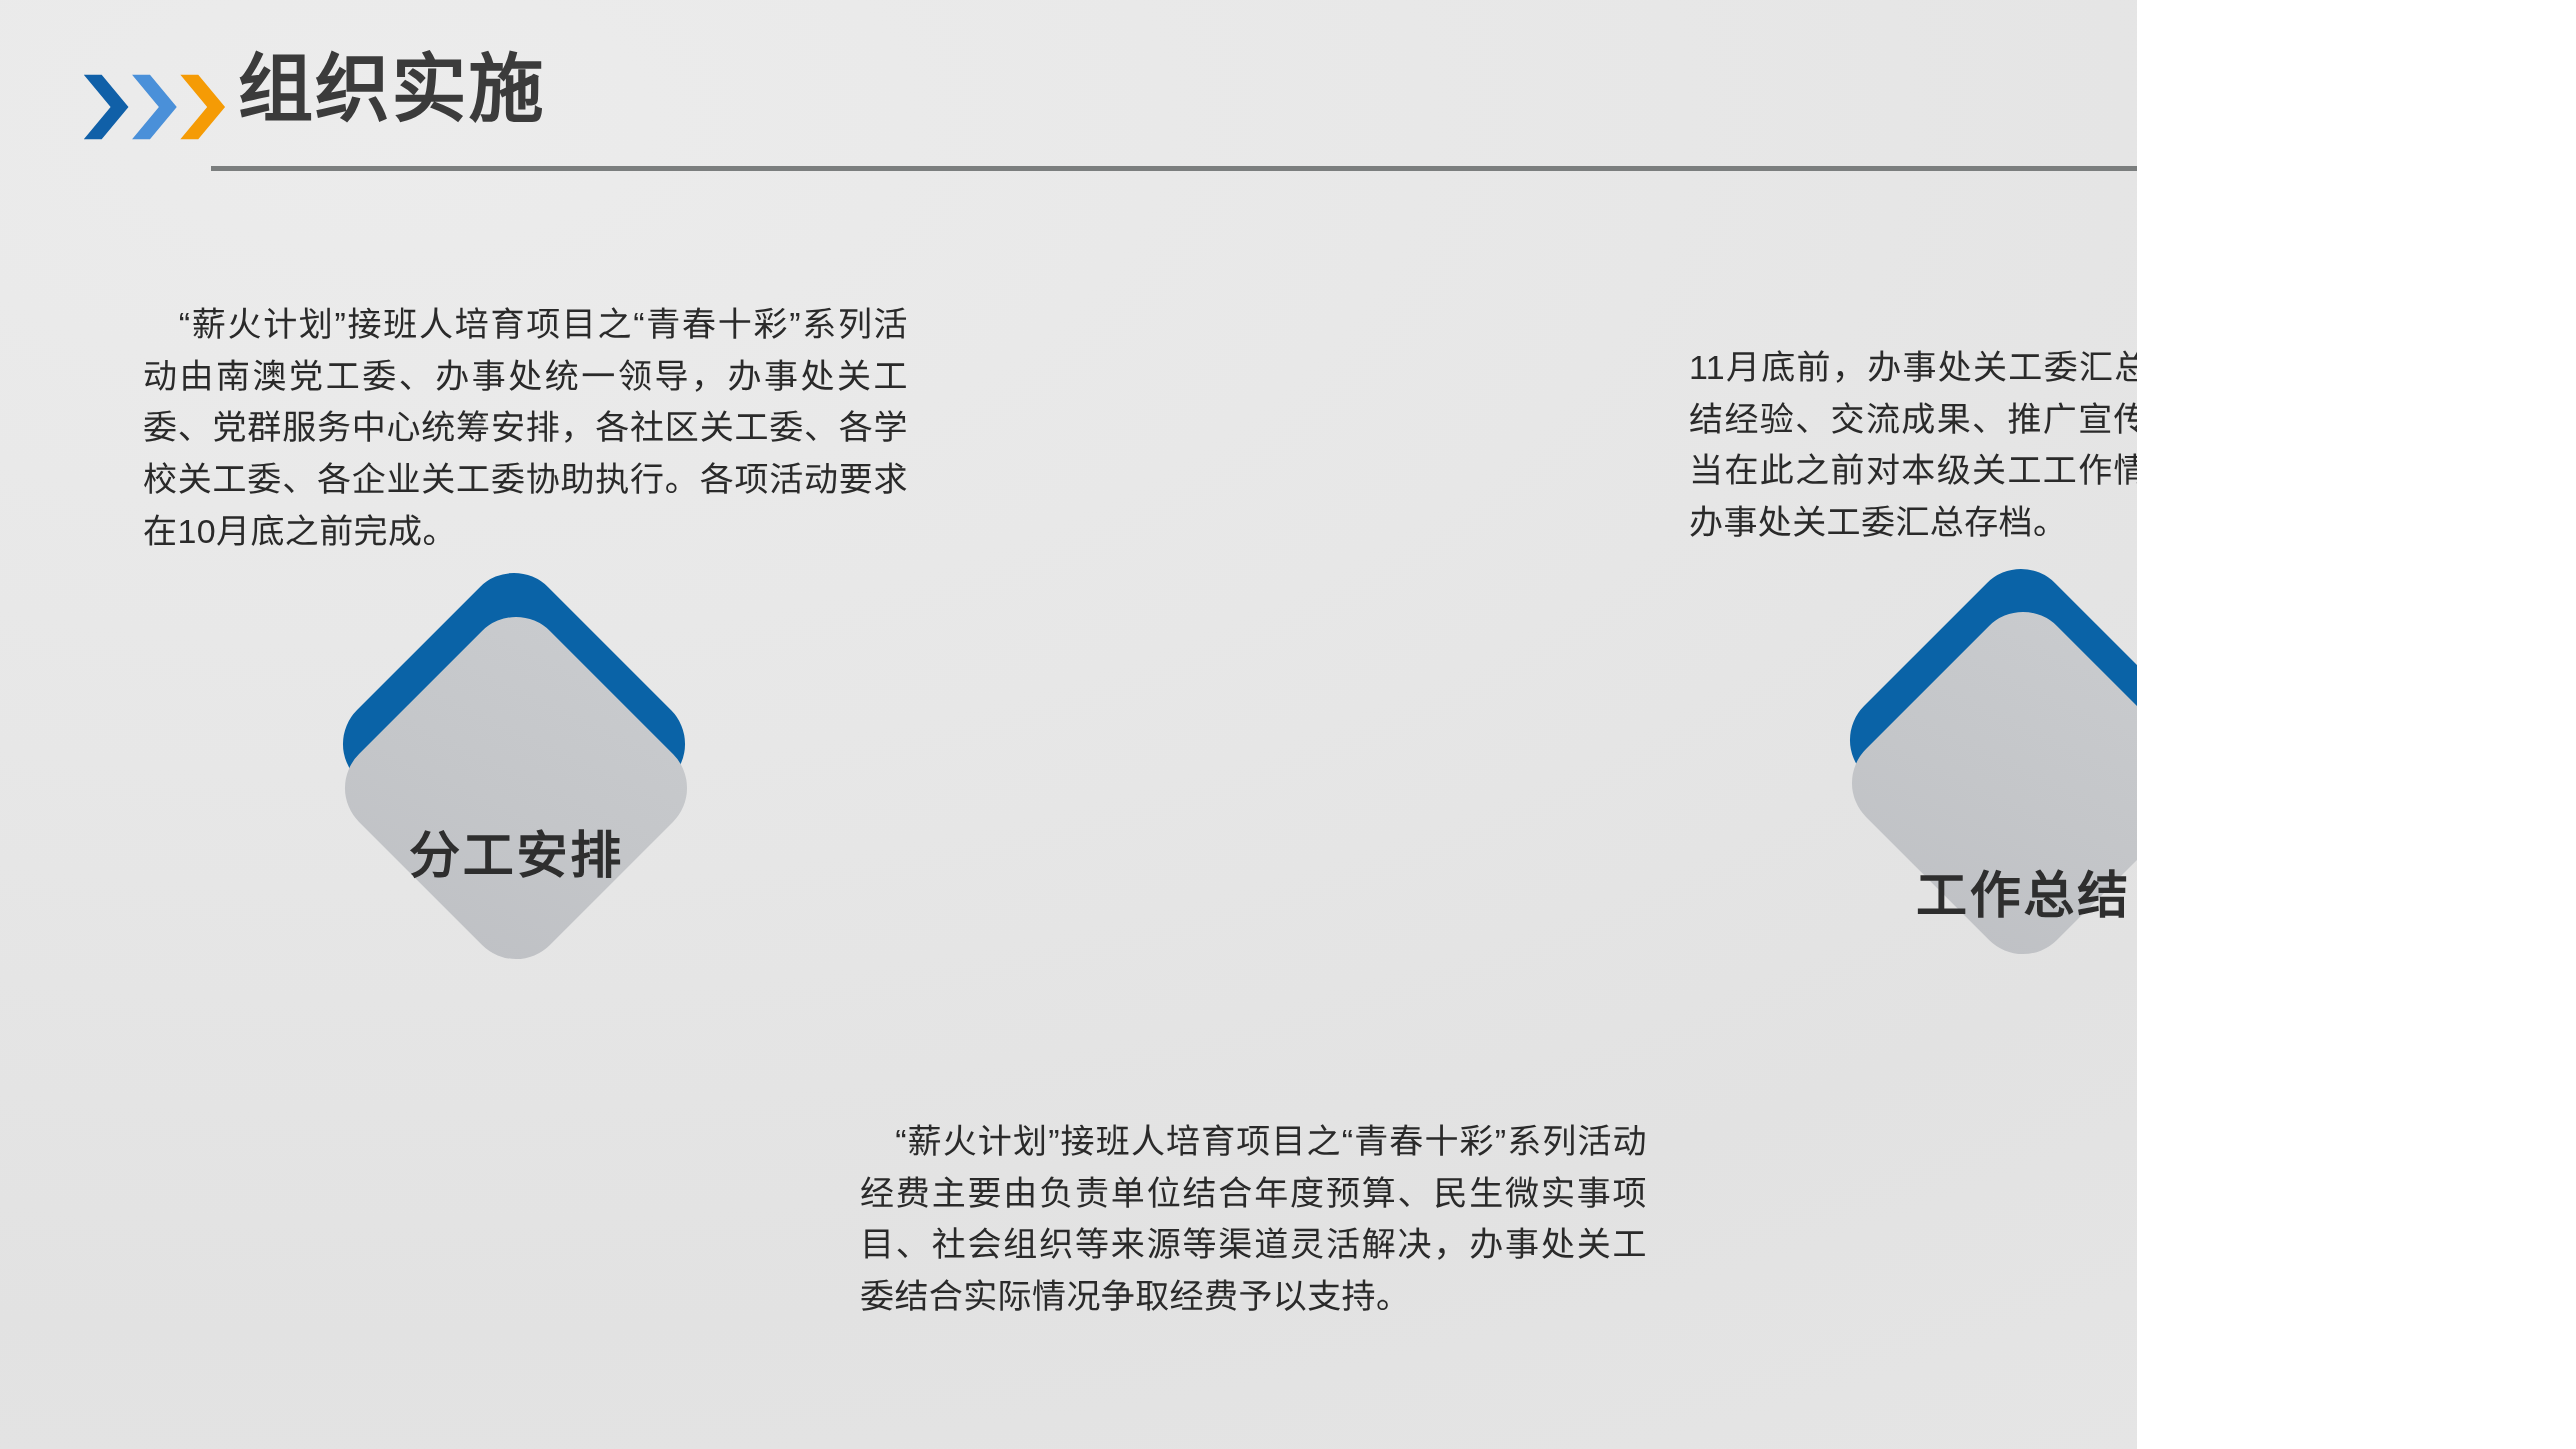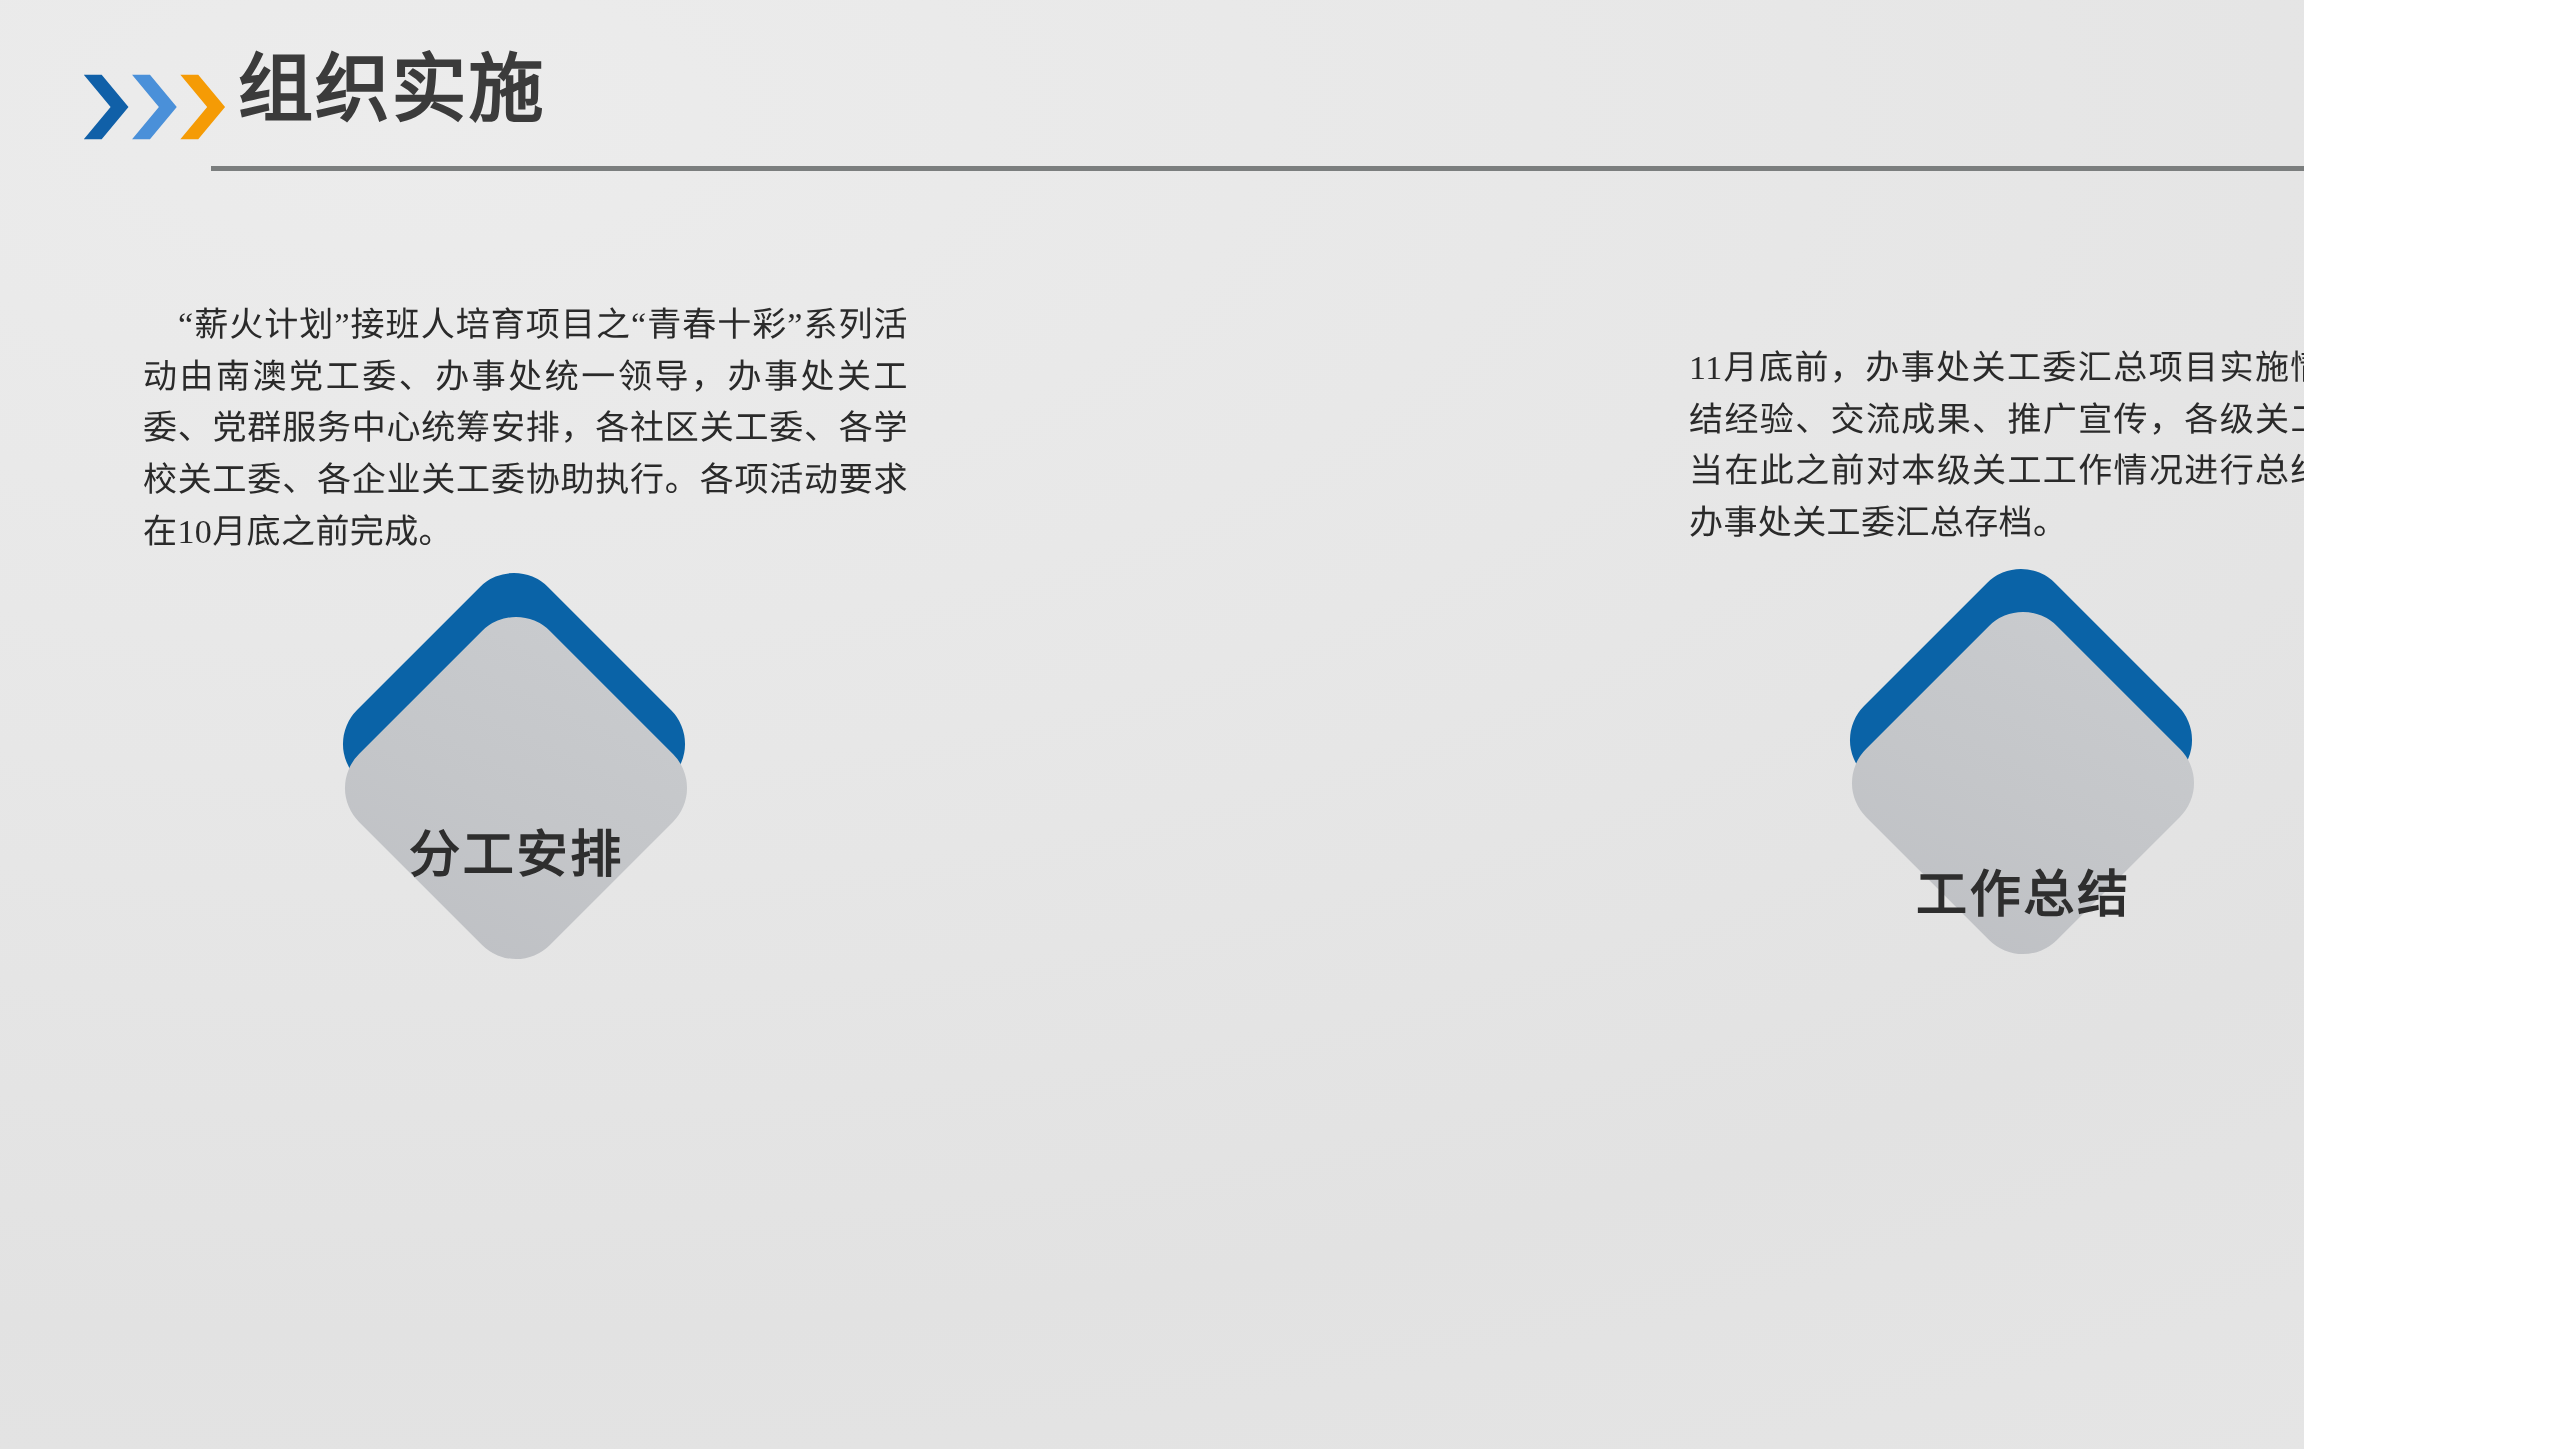--- a/index.html
+++ b/index.html
@@ -3,27 +3,27 @@
 <meta charset="utf-8">
 <title>组织实施</title>
 <style>
   html, body {
     margin: 0;
     padding: 0;
     background: #ffffff;
   }
   #slide {
     position: relative;
-    width: 2304px;
+    width: 2137px;
     height: 1449px;
     overflow: hidden;
     background:
       radial-gradient(ellipse 160% 120% at 18% 8%, #ececec 0%, #e7e7e7 38%, #e2e2e2 70%, #e6e6e6 100%),
       linear-gradient(135deg, #e9e9e9 0%, #e3e3e3 45%, #ededed 100%);
-    font-family: Liberation Serif, serif;
+    font-family: Liberation Sans, sans-serif;
     -webkit-font-smoothing: antialiased;
   }
 
   
   #header {
     position: absolute;
     left: 0;
     top: 0;
     width: 2576px;
     height: 188px;
@@ -145,20 +145,21 @@
     </svg>
 
     <div id="page-title">组织实施</div>
     <div id="title-rule"></div>
   </div>
 
   <div class="para" id="para-left">　“薪火计划”接班人培育项目之“青春十彩”系列活动由南澳党工委、办事处统一领导，办事处关工委、党群服务中心统筹安排，各社区关工委、各学校关工委、各企业关工委协助执行。各项活动要求在10月底之前完成。</div>
 
   <div class="para" id="para-right">11月底前，办事处关工委汇总项目实施情况，总结经验、交流成果、推广宣传，各级关工组织应当在此之前对本级关工工作情况进行总结，并报办事处关工委汇总存档。</div>
 
+  <div class="para" id="para-center">　“薪火计划”接班人培育项目之“青春十彩”系列活动经费主要由负责单位结合年度预算、民生微实事项目、社会组织等来源等渠道灵活解决，办事处关工委结合实际情况争取经费予以支持。</div>
 
   <div class="diamond-group" id="group-1">
     <div class="dmd blue"></div>
     <div class="dmd gray"></div>
     <div class="dmd-label">分工安排</div>
   </div>
 
 
   <div class="diamond-group" id="group-3">
     <div class="dmd blue"></div>

